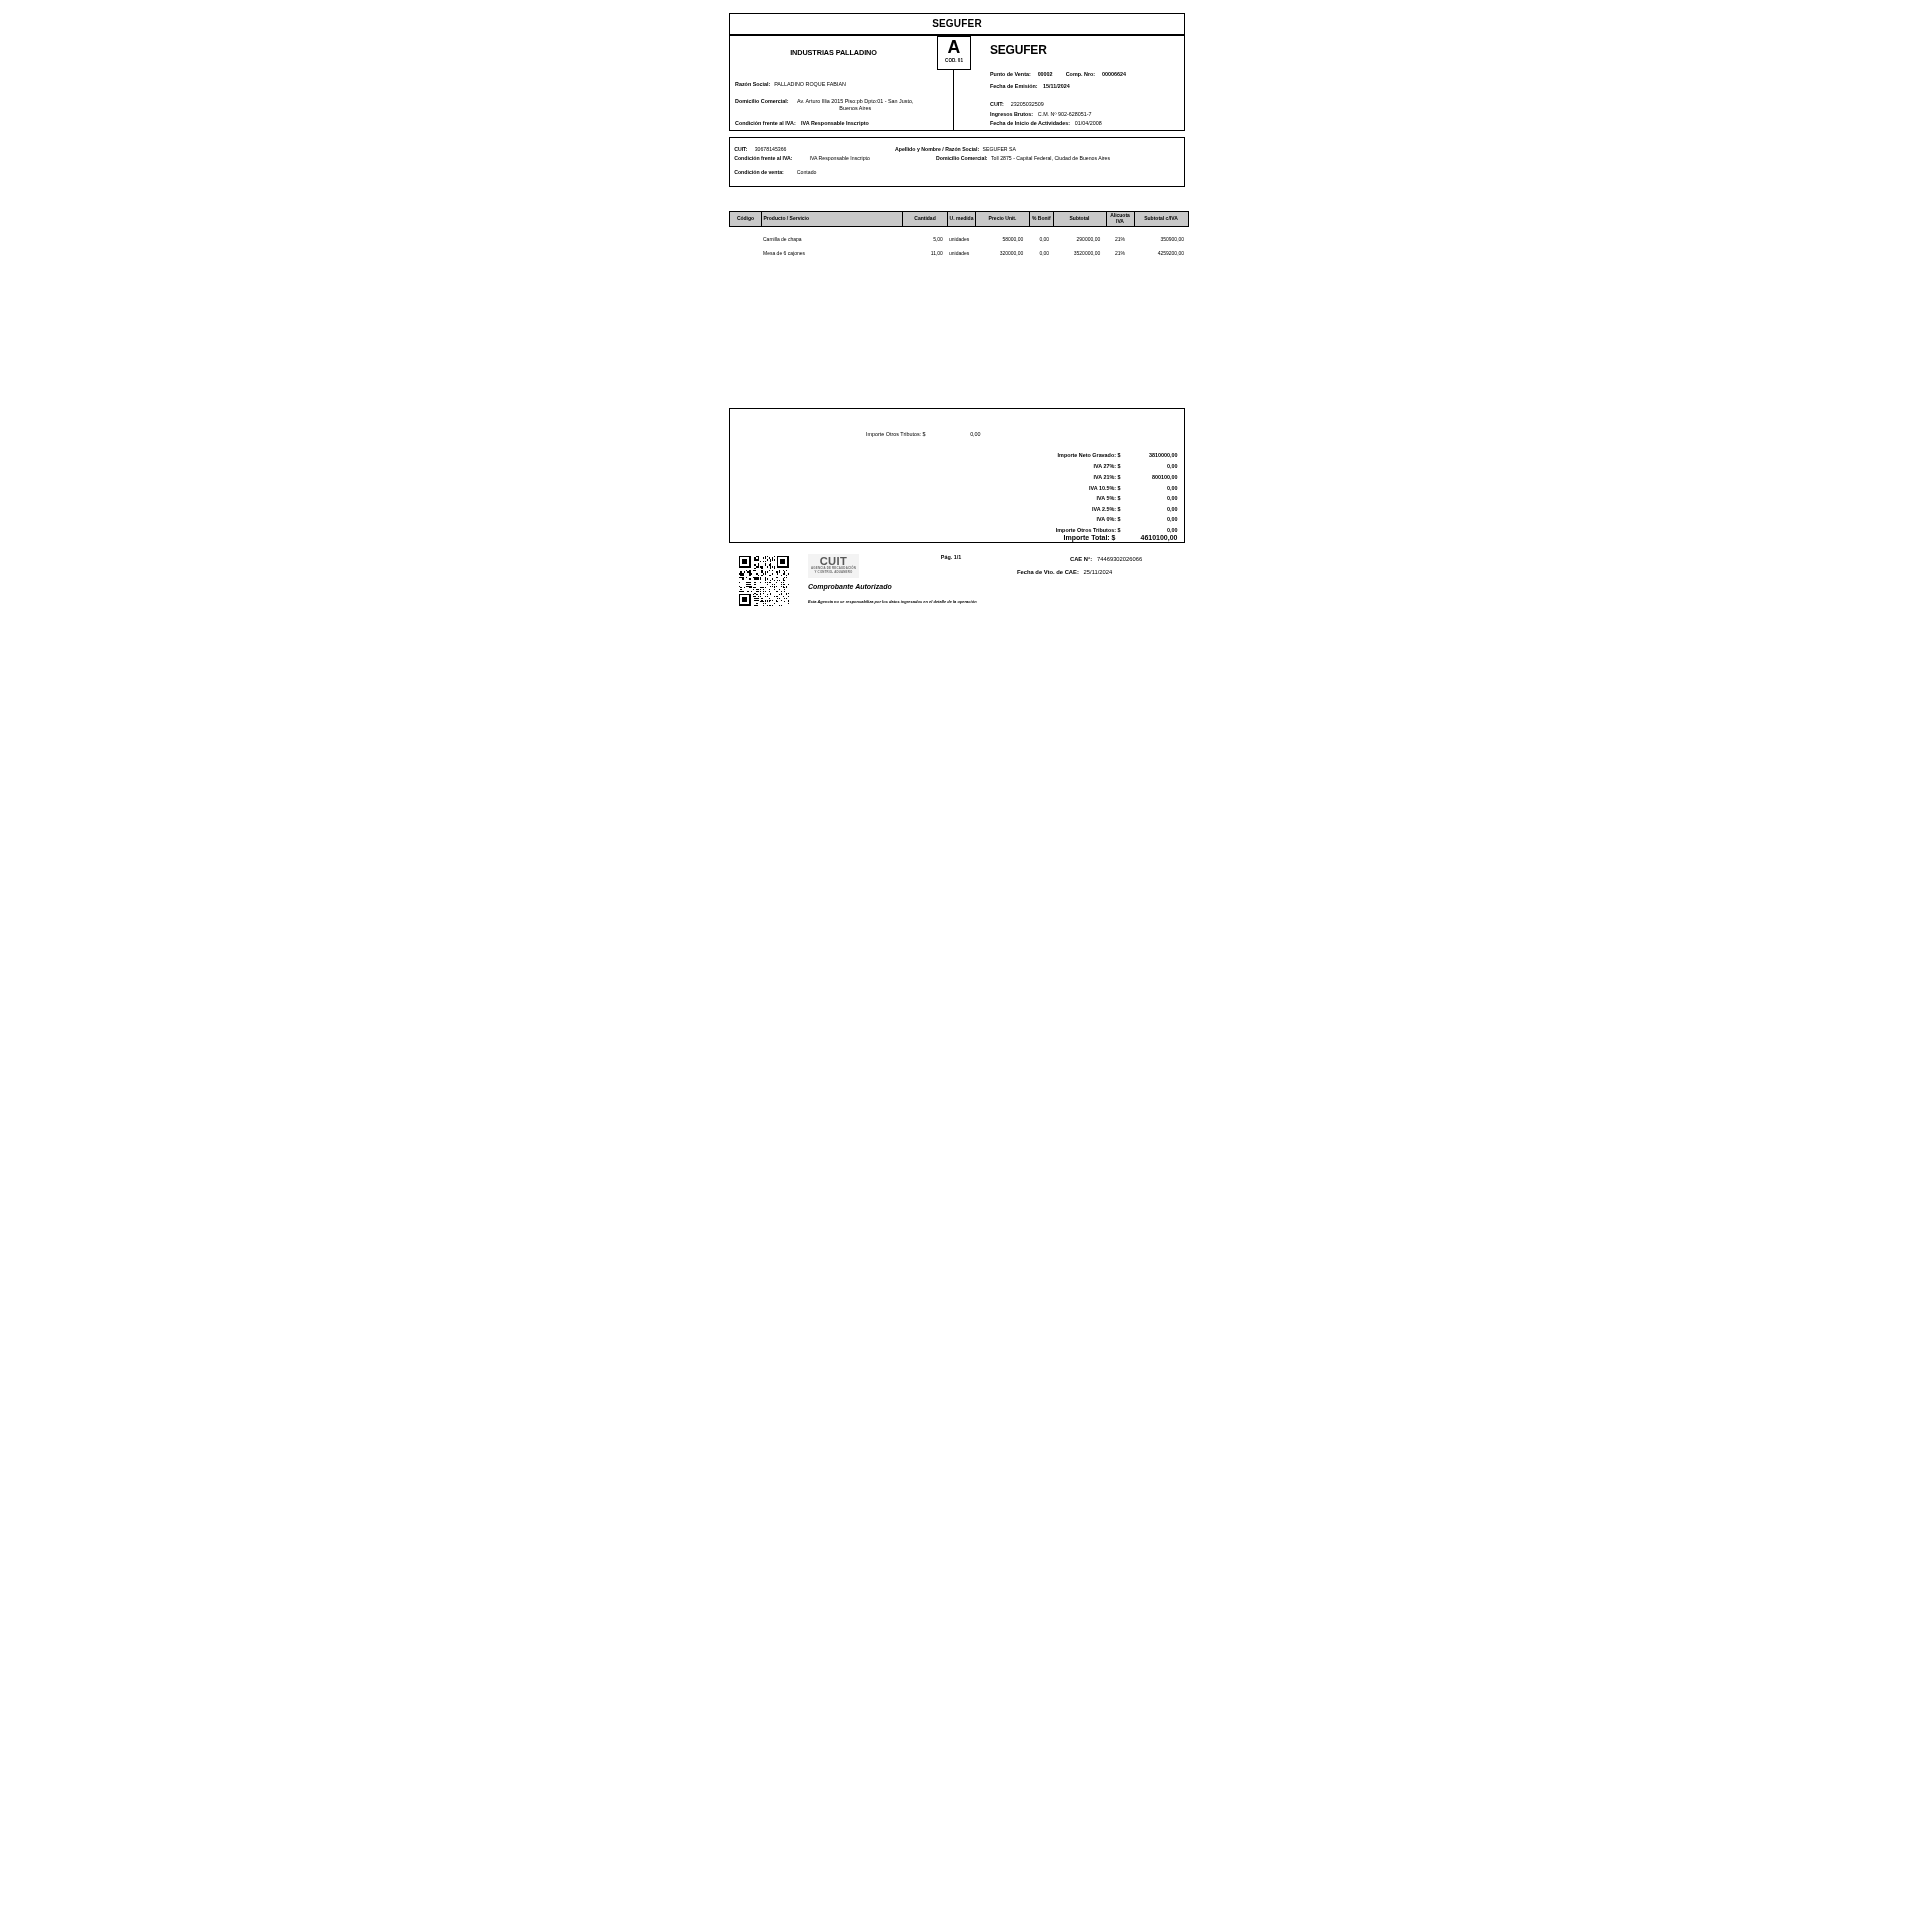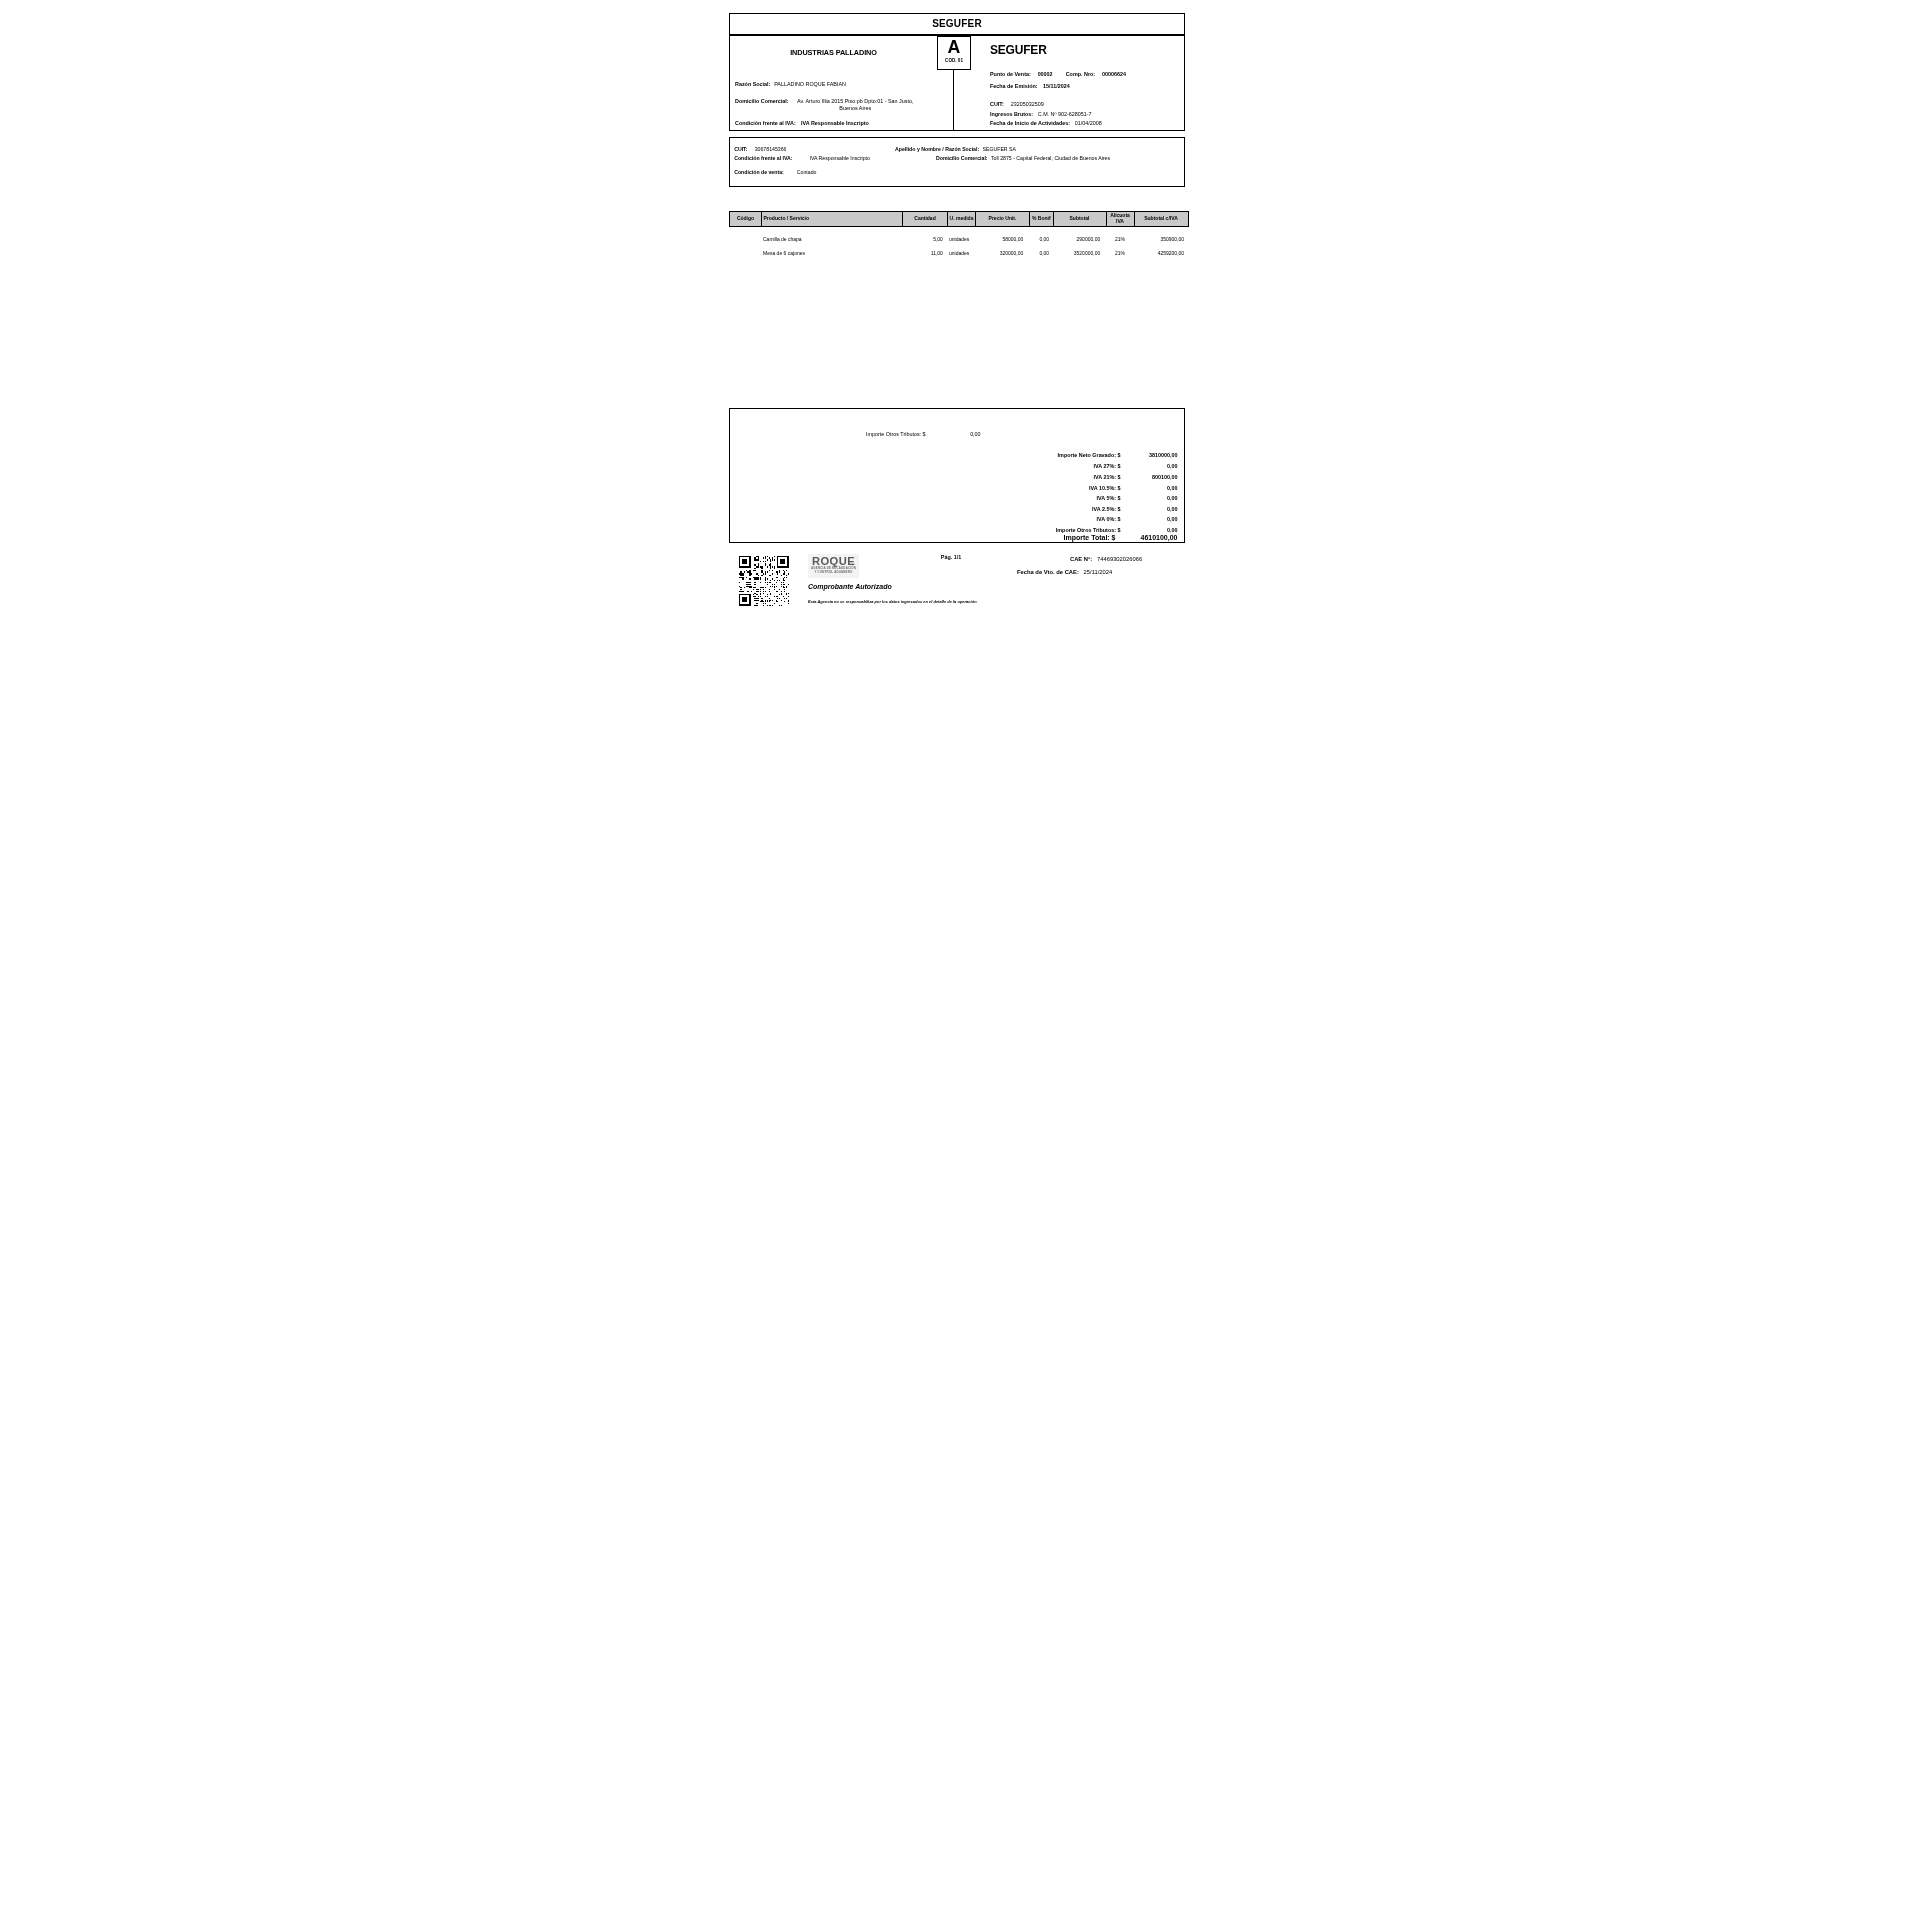--- a/index.html
+++ b/index.html
@@ -504,21 +504,21 @@
         <div class="qr-cell" style="left: 28px; top: 49px;"></div>
         <div class="qr-cell" style="left: 30px; top: 49px;"></div>
         <div class="qr-cell" style="left: 31px; top: 49px;"></div>
         <div class="qr-cell" style="left: 33px; top: 49px;"></div>
         <div class="qr-cell" style="left: 40px; top: 49px;"></div>
         <div class="qr-cell" style="left: 42px; top: 49px;"></div>
       </div>
   </div>
 
   <div class="arca-block">
-    <div class="arca-name">ROQUE</div>
+    <div class="arca-name">CUIT</div>
     <div class="arca-sub">AGENCIA DE RECAUDACIÓN</div>
     <div class="arca-sub">Y CONTROL ADUANERO</div>
   </div>
 
   <div class="pag">Pág. 1/1</div>
 
   <div class="cae-row" style="left:354px;top:556px;">
     <span class="b">CAE N°:</span>
     <span style="margin-left:3.1px;">74469302026066</span>
   </div>

